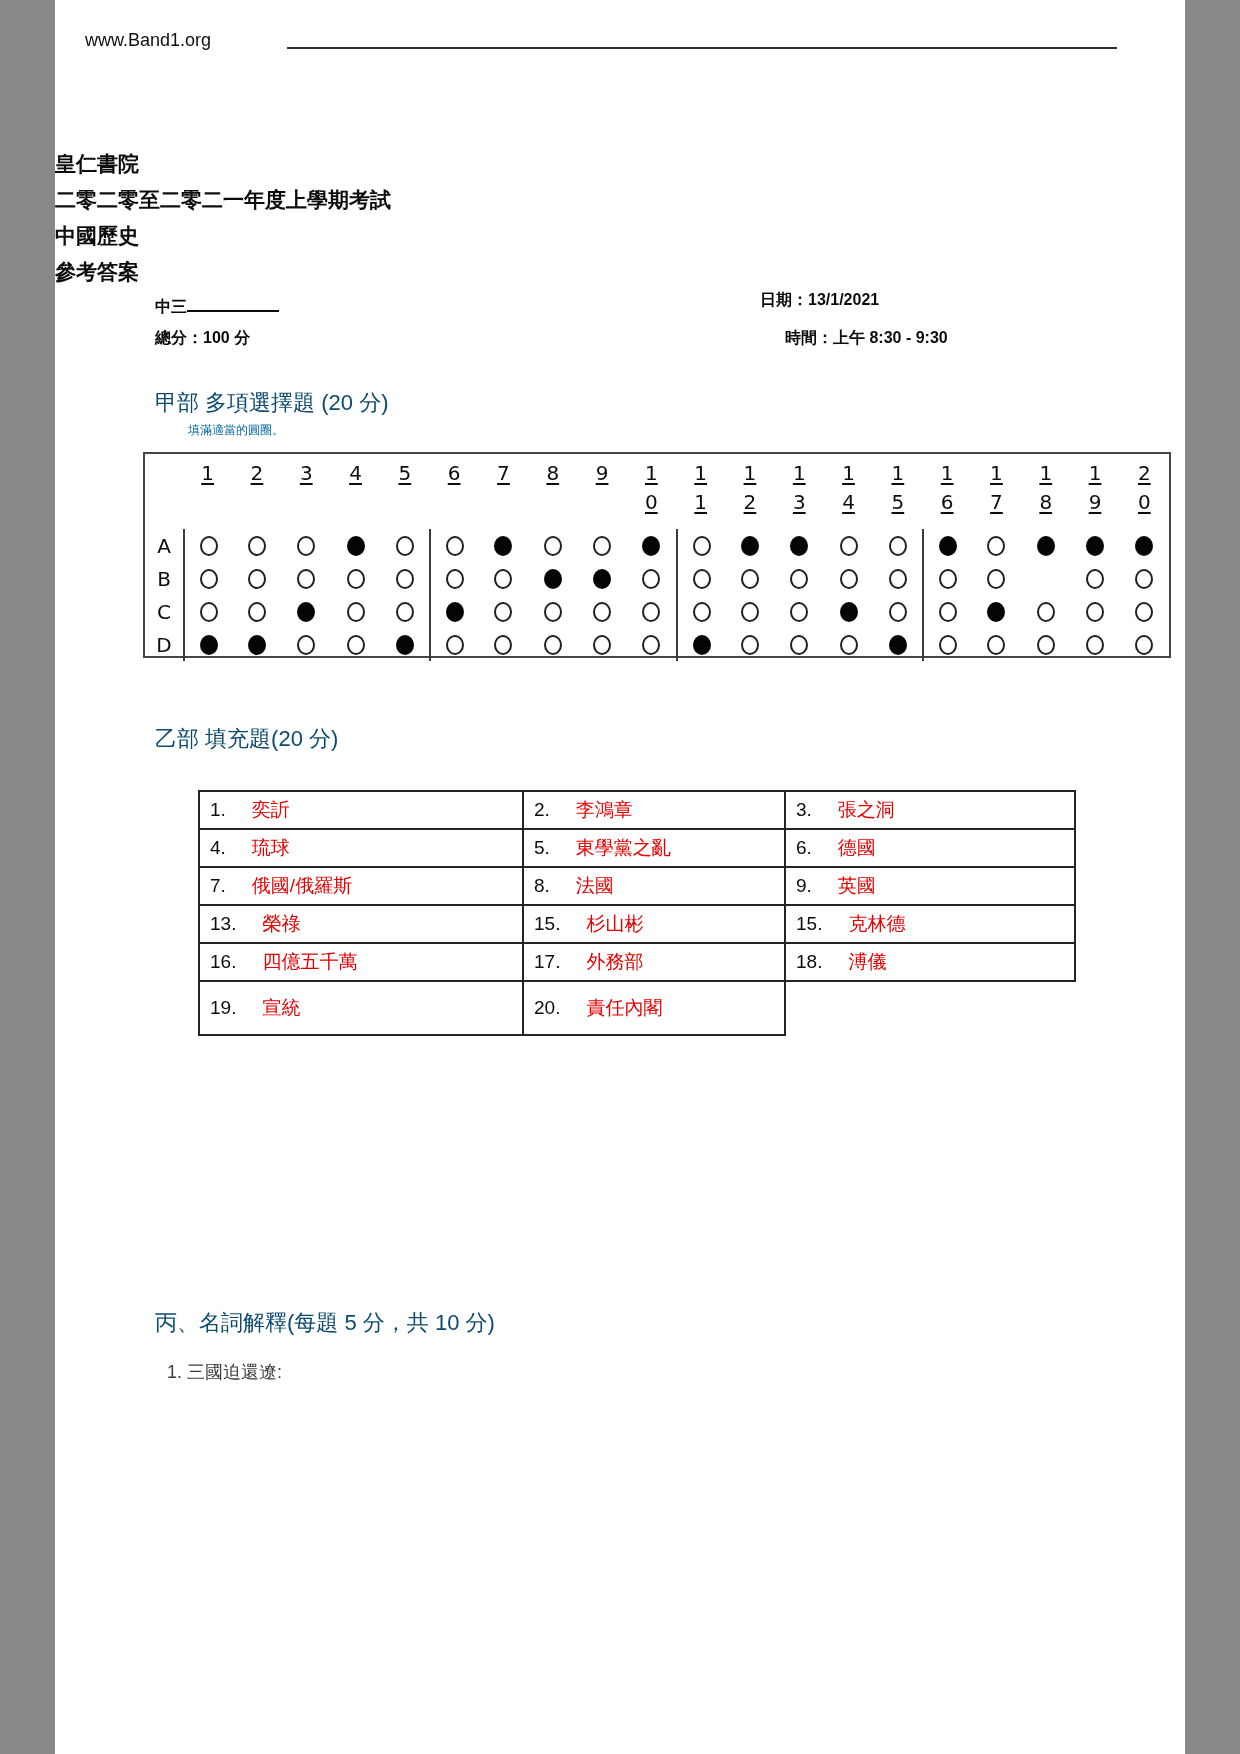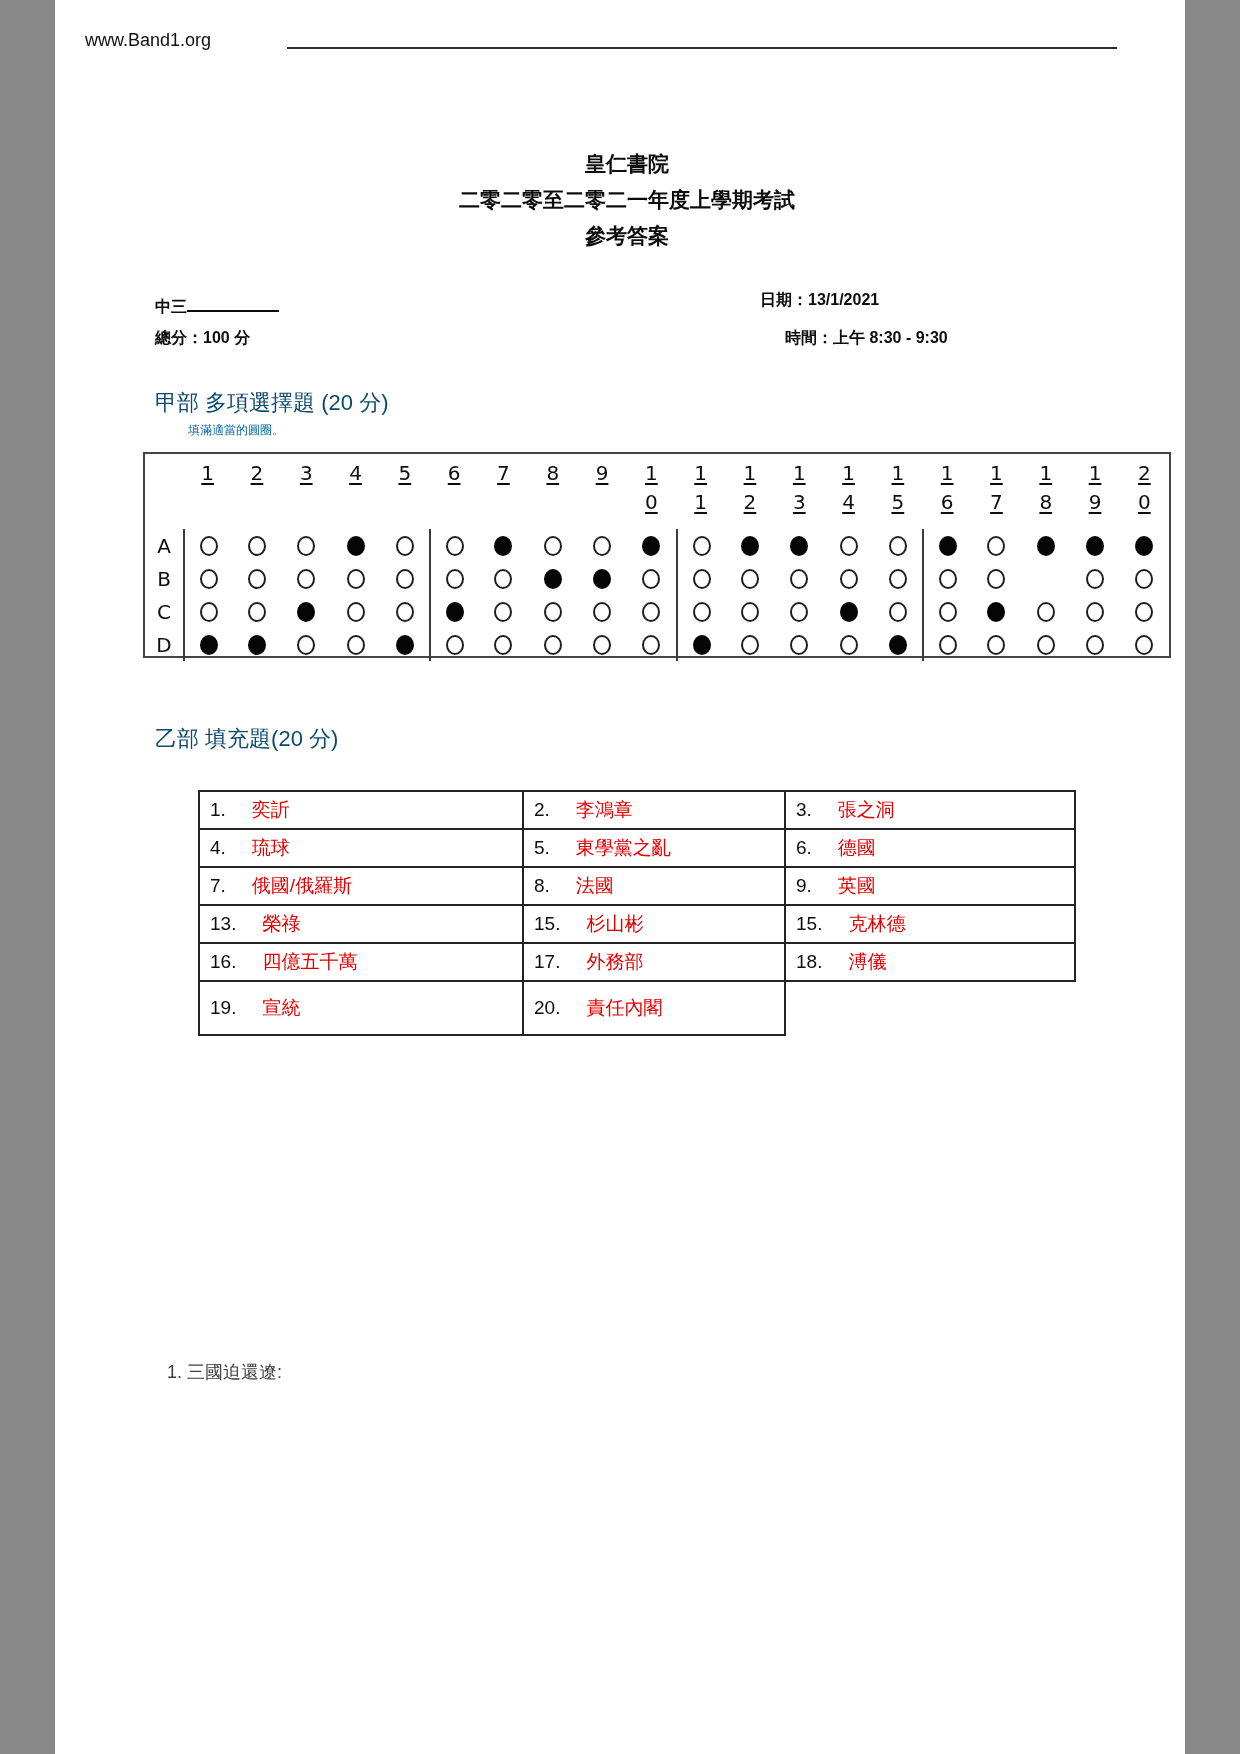--- a/index.html
+++ b/index.html
@@ -4,21 +4,21 @@
 <style>
   html,body{margin:0;padding:0;background:#888;}
   #page{position:relative;width:1130px;height:1754px;background:#ffffff;margin:0 auto;
         font-family:"Liberation Sans",sans-serif;color:#111;overflow:hidden;}
 
   
   .watermark{position:absolute;left:30px;top:30px;font-size:18px;color:#101010;}
   .top-rule{position:absolute;left:232px;top:47px;width:830px;border-top:2px solid #2e2e2e;}
 
   
-  .title-block{position:absolute;left:0;top:146px;width:1120px;text-align:center;padding-left:12px;}
+  .title-block{position:absolute;left:0;top:146px;width:1120px;text-align:left;}
   .title-block div{font-weight:bold;font-size:21px;line-height:36px;color:#0c0c0c;}
 
   
   .info{position:absolute;font-size:16px;font-weight:bold;color:#0c0c0c;white-space:nowrap;}
   .blank-line{display:inline-block;width:92px;border-bottom:2px solid #0c0c0c;height:20px;vertical-align:baseline;}
 
   
   .sec-head{position:absolute;font-size:22px;font-weight:normal;color:#0c4a6e;white-space:nowrap;}
   .instruction{position:absolute;left:133px;top:422px;font-size:12px;color:#0369a1;}
 
@@ -53,20 +53,21 @@
 <body>
 
 <div id="page">
 
   <div class="watermark">www.Band1.org</div>
   <div class="top-rule"></div>
 
   <div class="title-block">
     <div>皇仁書院</div>
     <div>二零二零至二零二一年度上學期考試</div>
+    <div>中國歷史</div>
     <div>參考答案</div>
   </div>
 
   <div class="info" style="left:100px;top:290px;"><span>中三</span><span class="blank-line"></span></div>
 
   <div class="info" style="left:705px;top:290px;"><span>日期：</span><span>13/1/2021</span></div>
 
   <div class="info" style="left:100px;top:328px;"><span>總分：</span><span>100 分</span></div>
 
   <div class="info" style="left:730px;top:328px;"><span>時間：</span><span>上午 8:30 - 9:30</span></div>
@@ -423,15 +424,16 @@
           <td><span class="qnum">18.</span><span class="ans">溥儀</span></td>
         </tr>
         <tr>
           <td><span class="qnum">19.</span><span class="ans">宣統</span></td>
           <td><span class="qnum">20.</span><span class="ans">責任內閣</span></td>
           <td class="nocell"></td>
         </tr>
       </tbody>
     </table>
 
+  <div class="sec-head" style="left:100px;top:1308px;">丙、名詞解釋(每題 5 分，共 10 分)</div>
   <div class="item-c">1. 三國迫還遼:</div>
 
 </div>
 
 </body></html>

